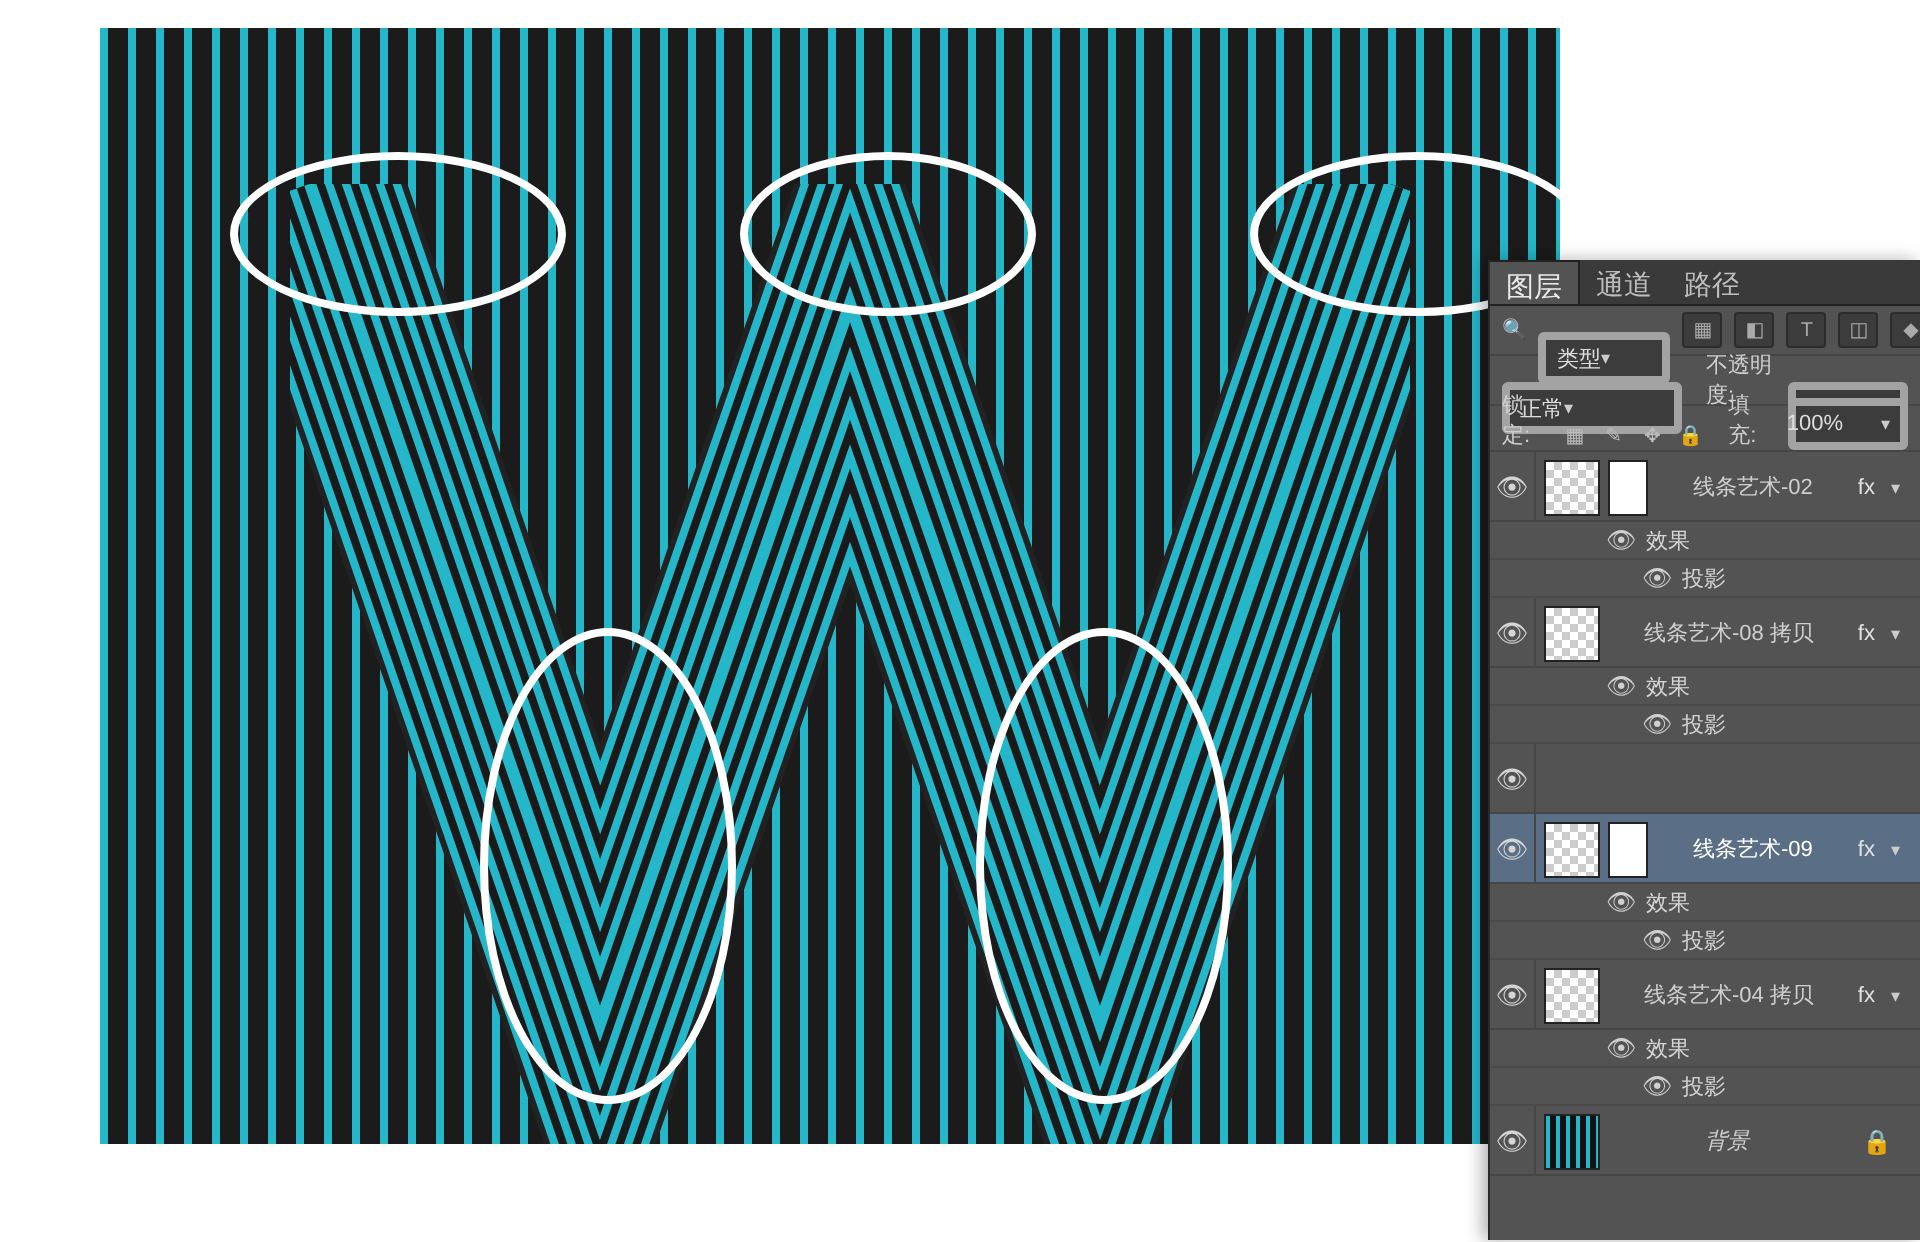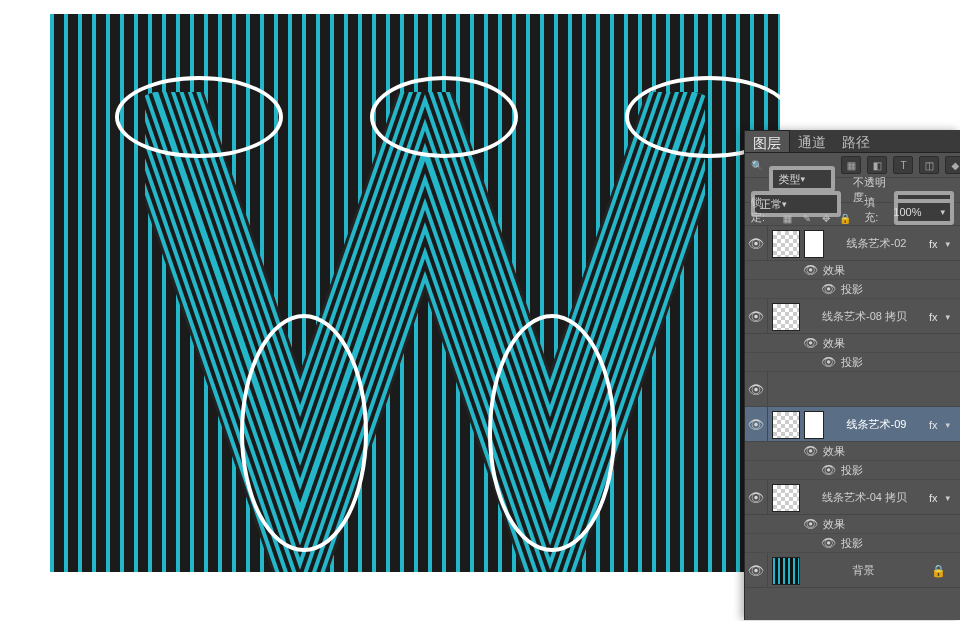--- a/index.html
+++ b/index.html
@@ -140,21 +140,21 @@
       repeating-conic-gradient(#ccc 0% 25%, #fff 0% 50%) 0 0/8px 8px;
   }
   .thumb.stripe {
     background: repeating-linear-gradient(to right,#23b7c9 0,#23b7c9 2px,#111 2px,#111 5px);
   }
   .mask {
     width: 18px; height:26px; background:#fff; border:1px solid #222;
     flex:0 0 auto;
   }
   .layer-name { flex:1; font-size:11px; font-style: normal; }
-  .layer-name.italic { }
+  .layer-name.italic { font-style: italic; }
   .fx-badge {
     font-size:11px; color:#e2e2e2;
     padding-right: 4px;
   }
   .chev { font-size:9px; color:#ccc; }
   .sub {
     display:flex; align-items:center; gap:6px;
     height: 18px;
     padding-left: 58px;
     font-size: 11px;

